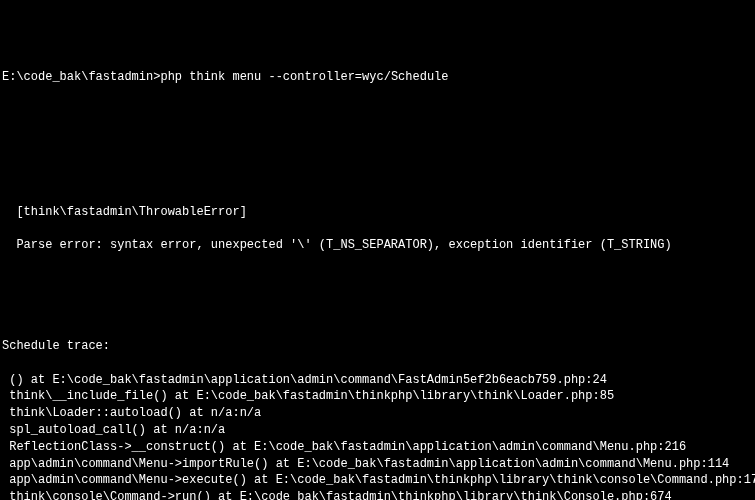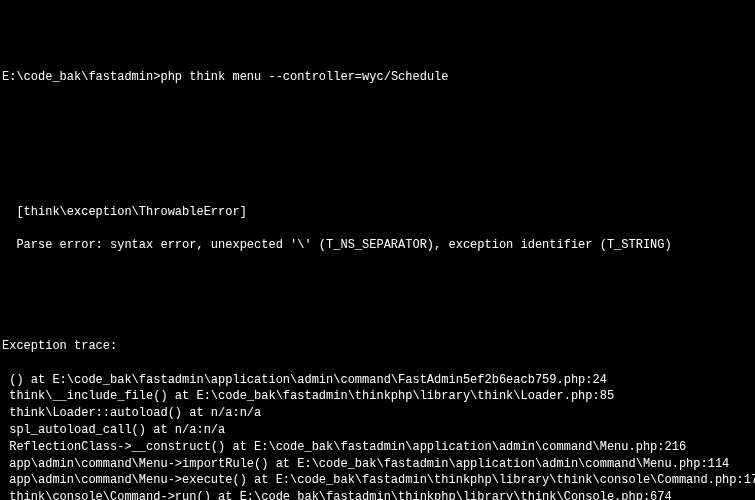--- a/index.html
+++ b/index.html
@@ -25,25 +25,25 @@
   </style>
 </head>
 <body>
 
 
 
 <span class="line"><span>E:\code_bak\fastadmin&gt;</span><span>php think menu --controller=wyc/Schedule</span></span>
 <span class="line"> </span>
 <span class="line"> </span>
 <span class="line"> </span>
-<span class="line">  [think\exception\ThrowableError]</span>
+<span class="line">  [think\fastadmin\ThrowableError]</span>
 <span class="line">  Parse error: syntax error, unexpected '\' (T_NS_SEPARATOR), exception identifier (T_STRING)</span>
 <span class="line"> </span>
 <span class="line"> </span>
-<span class="line">Exception trace:</span>
+<span class="line">Schedule trace:</span>
 <div id="trace-container"><span class="line"> () at E:\code_bak\fastadmin\application\admin\command\FastAdmin5ef2b6eacb759.php:24</span><span class="line"> think\__include_file() at E:\code_bak\fastadmin\thinkphp\library\think\Loader.php:85</span><span class="line"> think\Loader::autoload() at n/a:n/a</span><span class="line"> spl_autoload_call() at n/a:n/a</span><span class="line"> ReflectionClass-&gt;__construct() at E:\code_bak\fastadmin\application\admin\command\Menu.php:216</span><span class="line"> app\admin\command\Menu-&gt;importRule() at E:\code_bak\fastadmin\application\admin\command\Menu.php:114</span><span class="line"> app\admin\command\Menu-&gt;execute() at E:\code_bak\fastadmin\thinkphp\library\think\console\Command.php:175</span><span class="line"> think\console\Command-&gt;run() at E:\code_bak\fastadmin\thinkphp\library\think\Console.php:674</span></div>
 
 
 
 
 
 
 
 
 

